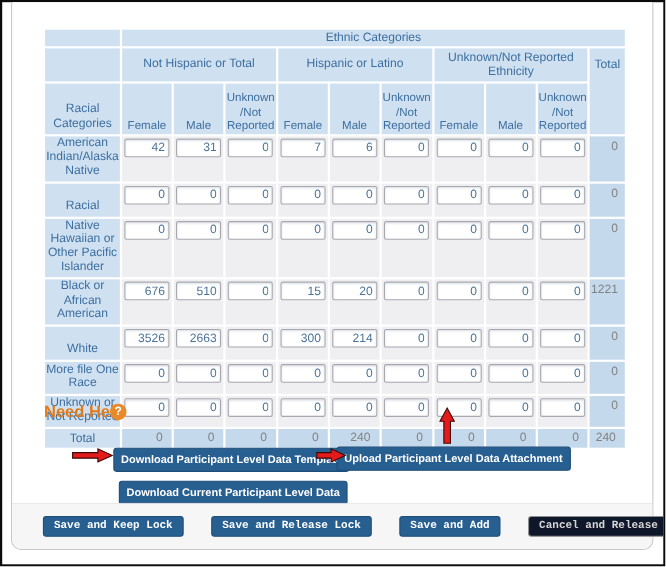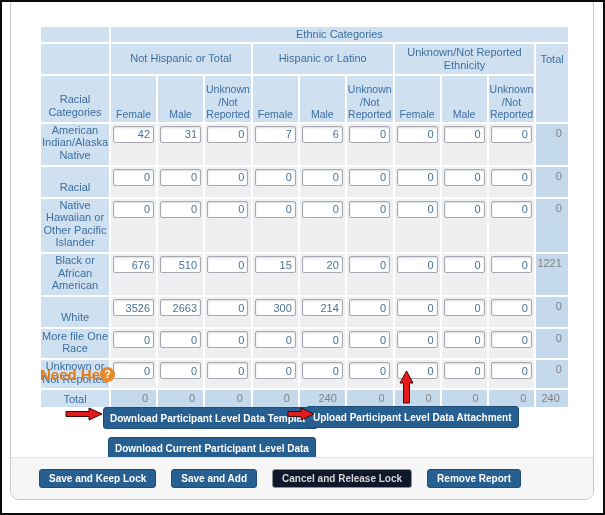--- a/index.html
+++ b/index.html
@@ -38,21 +38,21 @@
   .help-icon { position:absolute; left:89px; top:370px; width:15px; height:15px; border-radius:50%;
         background:#e8892a; color:#fff; font-size:11px; font-weight:bold; text-align:center; line-height:15px; cursor:pointer; }
   .csv-label { position:absolute; left:29px; top:389px; font-size:11px; font-weight:600; color:#6a6a6a; }
   .btn { background:#275f91; color:#fff; font-weight:bold; font-size:10px; font-family:inherit;
          border:1px solid #1e4d79; border-radius:3px; cursor:pointer; white-space:nowrap; }
   .file-btn { position:absolute; height:22px; padding:2px 6px; }
   .arrow { position:absolute; z-index:5; }
   
   .footer { position:absolute; left:0; bottom:0; width:100%; height:42px; box-sizing:border-box;
         background:#f6f6f6; border-top:1px solid #e2e2e2; border-radius:0 0 9px 9px;
-        display:flex; align-items:center; gap:15px; padding-left:28px; }
+        display:flex; align-items:center; gap:25px; padding-left:28px;font-family:Liberation Mono, monospace; }
   .footer .btn { padding:3px 9px; height:19px; }
   .btn.disabled { background:#0f172a; color:#d6d6d6; border-color:#8f8f8f; cursor:default; }
 </style>
 </head>
 <body>
 
 <div class="frame">
   <div class="panel">
 
 
@@ -214,18 +214,19 @@
       <polygon points="1,4.5 14,4.5 14,1 27,7 14,13 14,9.5 1,9.5" fill="#e31b1b" stroke="#3d0808" stroke-width="1"></polygon>
     </svg>
     <svg class="arrow" style="left:388px;top:373px" width="15" height="34" viewBox="0 0 15 34">
       <polygon points="7.5,1 14,13 10.5,13 10.5,33 4.5,33 4.5,13 1,13" fill="#e31b1b" stroke="#3d0808" stroke-width="1"></polygon>
     </svg>
     <button class="btn file-btn" style="left:295px;top:409px">Upload Participant Level Data Attachment</button>
     <button class="btn file-btn" style="left:97px;top:440px">Download Current Participant Level Data</button>
 
     <div class="footer" id="footer-bar">
         <button class="btn">Save and Keep Lock</button>
+        <button class="btn">Save and Release Lock</button>
         <button class="btn">Save and Add</button>
         <button class="btn disabled">Cancel and Release Lock</button>
         <button class="btn">Remove Report</button>
       </div>
   </div>
 </div>
 
 </body></html>

